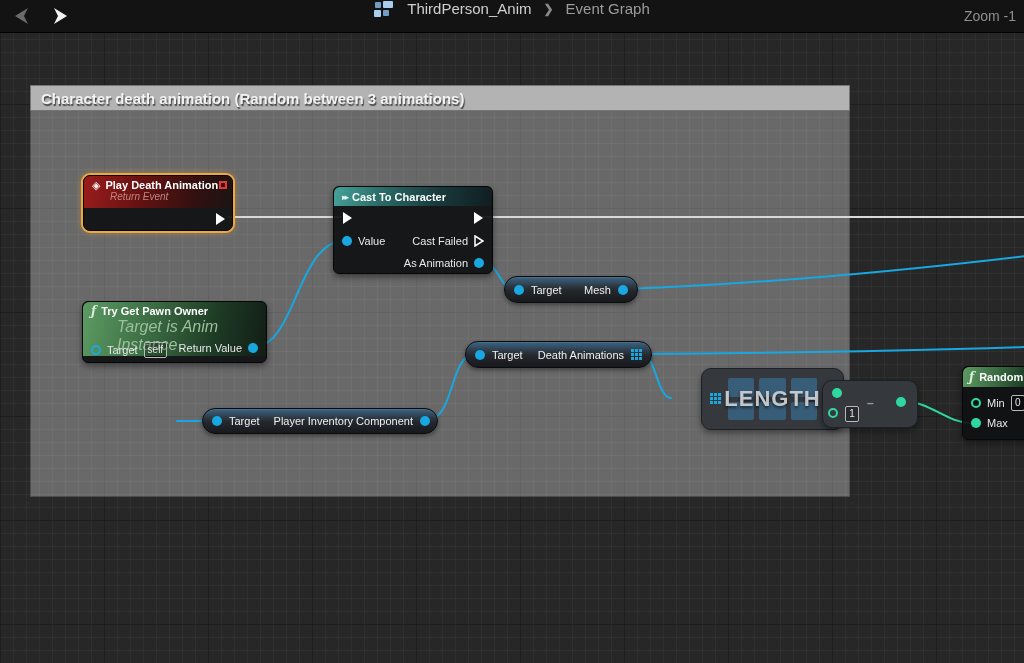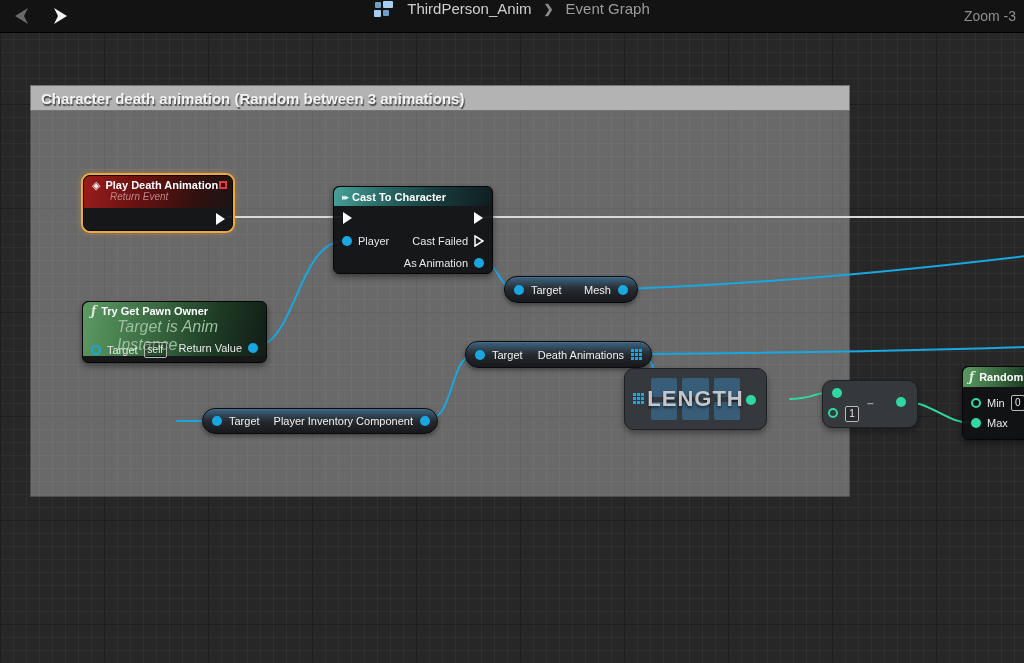--- a/index.html
+++ b/index.html
@@ -113,21 +113,21 @@
       <span class="bp-icon">
           <i></i>
           <i></i>
           <i></i>
           <i></i>
         </span>
       <span class="bp-title">ThirdPerson_Anim</span>
       <span class="bp-sep">❯</span>
       <span class="bp-graph">Event Graph</span>
     </div>
-    <div class="zoom-label">Zoom -3</div>
+    <div class="zoom-label">Zoom -1</div>
   </div>
 
   <div class="comment">
     <div class="comment-header">Character death animation (Random between 3 animations)</div>
     <div class="comment-body"></div>
   </div>
 
   <svg class="wires" width="1024" height="663" viewBox="0 0 1024 663">
     <g fill="none" stroke-width="2" stroke-linecap="round">
       <path d="M228,217 H341" style="stroke:var(--exec-wire)"></path>
@@ -160,21 +160,21 @@
 
   <div class="node darknode" style="left:333px;top:186px;width:160px;height:88px">
     <div class="head-teal">
       <span class="cast-ico">▸▸</span>
       <span class="n-title">Cast To Character</span>
     </div>
     <span class="exec" style="left:9px;top:25px"></span>
     <span class="exec" style="right:9px;top:25px"></span>
     <div class="row" style="left:8px;top:48px">
       <span class="pin blue" style="position:static"></span>
-      <span>Player</span>
+      <span>Value</span>
     </div>
     <div class="row right" style="right:8px;top:48px">
       <span>Cast Failed</span>
       <svg width="10" height="12" viewBox="0 0 10 12">
           <path d="M1,1 L9,6 L1,11 Z" fill="none" stroke="#fff" stroke-width="1.5"></path>
         </svg>
     </div>
     <div class="row right" style="right:8px;top:70px">
       <span>As Animation</span>
       <span class="pin blue" style="position:static"></span>
@@ -228,21 +228,21 @@
 
 
   <div class="node pill" style="left:202px;top:408px;width:236px;height:26px">
     <span class="p-pin"></span>
     <span class="p-label">Target</span>
     <span class="spacer"></span>
     <span class="p-label">Player Inventory Component</span>
     <span class="p-pin"></span>
   </div>
 
-  <div class="node boxnode" style="left:624px;top:368px;width:143px;height:62px">
+  <div class="node boxnode" style="left:701px;top:368px;width:143px;height:62px">
     <div class="len-grid">
         <i></i>
         <i></i>
         <i></i>
         <i></i>
         <i></i>
         <i></i>
       </div>
     <div class="len-text">LENGTH</div>
     <span class="pingrid" style="left:8px;top:24px">

